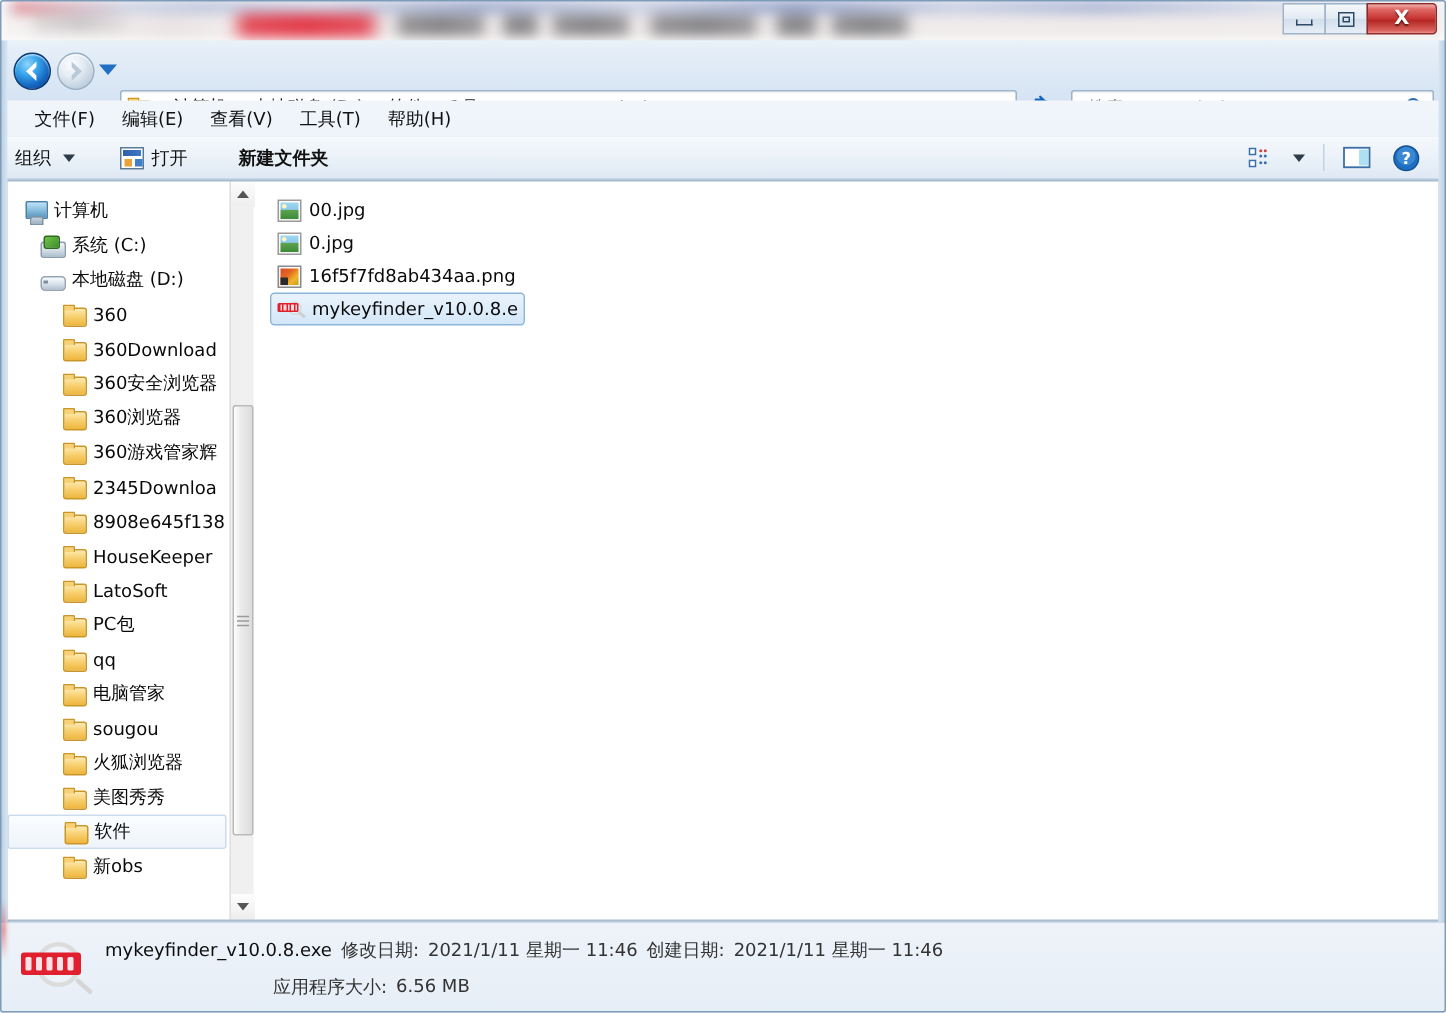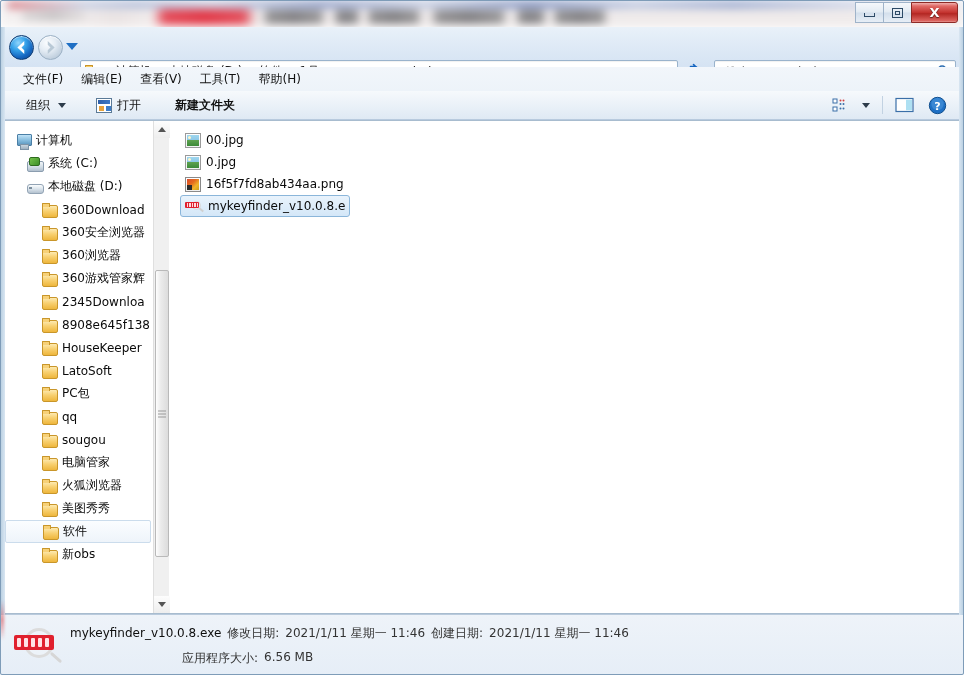--- a/index.html
+++ b/index.html
@@ -199,21 +199,21 @@
     font-size: 12px; color: #111; padding: 3px 9px; cursor: pointer; border-radius: 2px;
     white-space: nowrap;
   }
 
   
   .toolbar {
     position: absolute; left: 0; top: 91px;
     width: 964px; height: 29px;
     background: linear-gradient(180deg,#f6f9fc 0%, #eaf1f8 52%, #dfe9f4 100%);
     border-bottom: 1px solid #b8cade;
-    display: flex; align-items: center; padding-left: 18px;
+    display: flex; align-items: center; padding-left: 2px;
   }
   .tbitem {
     font-size: 12px; color: #111; padding: 3px 8px; cursor: pointer;
     display: flex; align-items: center; gap: 5px; border-radius: 2px; white-space: nowrap;
   }
   .tb-caret {
     width: 0; height: 0; margin-left: 3px;
     border-left: 4px solid transparent; border-right: 4px solid transparent;
     border-top: 5px solid #2d3c4b;
   }
@@ -637,20 +637,24 @@
         <div class="node lvl2">
           <span class="icon-drive-c"></span>
           <span class="node-label">系统 (C:)</span>
         </div>
         <div class="node lvl2">
           <span class="icon-drive-d"></span>
           <span class="node-label">本地磁盘 (D:)</span>
         </div>
         <div class="node lvl3">
           <span class="icon-folder"></span>
+          <span class="node-label">360</span>
+        </div>
+        <div class="node lvl3">
+          <span class="icon-folder"></span>
           <span class="node-label">360Download</span>
         </div>
         <div class="node lvl3">
           <span class="icon-folder"></span>
           <span class="node-label">360安全浏览器</span>
         </div>
         <div class="node lvl3">
           <span class="icon-folder"></span>
           <span class="node-label">360浏览器</span>
         </div>
@@ -677,25 +681,25 @@
         <div class="node lvl3">
           <span class="icon-folder"></span>
           <span class="node-label">PC包</span>
         </div>
         <div class="node lvl3">
           <span class="icon-folder"></span>
           <span class="node-label">qq</span>
         </div>
         <div class="node lvl3">
           <span class="icon-folder"></span>
+          <span class="node-label">电脑管家</span>
+        </div>
+        <div class="node lvl3">
+          <span class="icon-folder"></span>
           <span class="node-label">sougou</span>
-        </div>
-        <div class="node lvl3">
-          <span class="icon-folder"></span>
-          <span class="node-label">电脑管家</span>
         </div>
         <div class="node lvl3">
           <span class="icon-folder"></span>
           <span class="node-label">火狐浏览器</span>
         </div>
         <div class="node lvl3">
           <span class="icon-folder"></span>
           <span class="node-label">美图秀秀</span>
         </div>
         <div class="node lvl3 selected">

